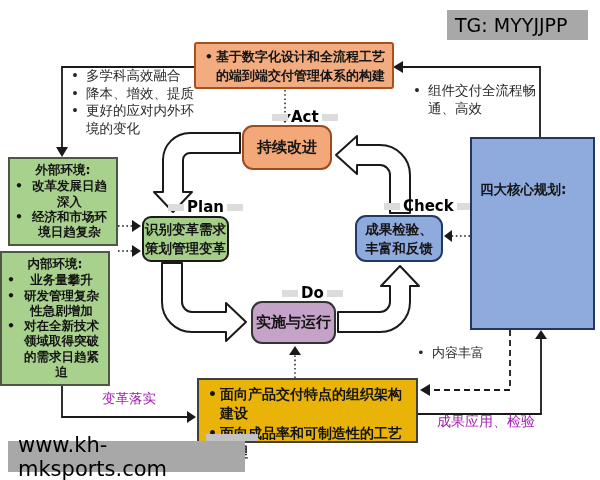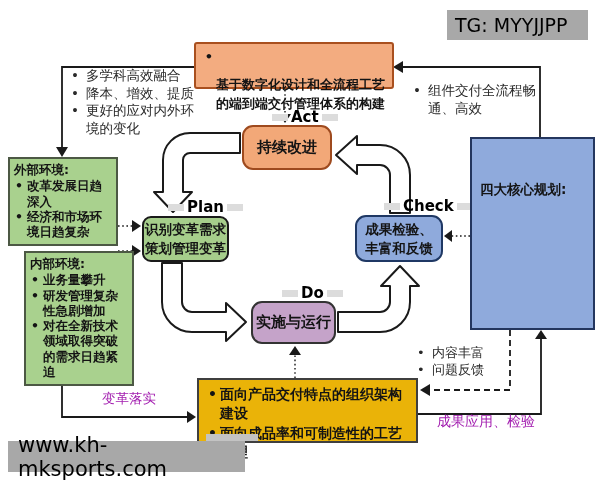--- a/index.html
+++ b/index.html
@@ -6,31 +6,31 @@
   #stage{
     position:relative;width:600px;height:480px;background:#ffffff;overflow:hidden;
     font-family:"DejaVu Sans","Liberation Sans",sans-serif;color:#151515;
   }
   #arrows{position:absolute;left:0;top:0;width:600px;height:480px;}
   .box{position:absolute;box-sizing:border-box;font-weight:bold;color:#141414;}
   
   .top-box{left:194px;top:42px;width:200px;height:47px;background:#F3AC80;border:2px solid #A9501F;border-radius:3px;
     display:flex;padding:4px 6px;font-size:13px;line-height:1.45;}
   .top-box .blt{width:14px;flex:0 0 14px;text-align:center;}
-  .top-box .txt{width:172px;margin-top:28px;}
+  .top-box .txt{width:172px;}
   
   .rbox{display:flex;align-items:center;justify-content:center;text-align:center;}
   .act-box{left:242px;top:125px;width:90px;height:45px;background:#F2A878;border:2.5px solid #9E4A1E;border-radius:11px;font-size:15px;}
   .plan-box{left:142px;top:216px;width:87px;height:46px;background:#A6CE8B;border:2px solid #1a1a1a;border-radius:9px;font-size:13.5px;line-height:1.4;}
   .do-box{left:251px;top:301px;width:85px;height:43px;background:#C5A3C9;border:2px solid #333;border-radius:11px;font-size:15px;}
   .check-box{left:355px;top:215px;width:88px;height:47px;background:#8FAADC;border:2px solid #1F3864;border-radius:11px;font-size:13.5px;line-height:1.35;padding:2px;}
   
-  .env{background:#A9D18E;border:2px solid #4c5844;padding:3px 4px 0 4px;font-size:12.5px;line-height:1.22;}
+  .env{background:#A9D18E;border:2px solid #4c5844;padding:3px 4px 0 4px;font-size:12.5px;line-height:1.22;text-align:center;}
   .ext-box{left:8px;top:157px;width:110px;height:89px;}
-  .int-box{left:24px;top:251px;width:110px;height:135px;}
+  .int-box{left:0;top:251px;width:110px;height:135px;}
   
   .core-box{left:470px;top:137px;width:125px;height:193px;background:#8FAADC;border:2px solid #24365E;
     padding:42px 4px 0 8px;font-size:13.5px;line-height:1.28;}
   
   .bottom-box{left:197px;top:378px;width:221px;height:65px;background:#eab308;border:2px solid #3f3f3f;
     padding:4px 2px 0 8px;font-size:14px;line-height:1.38;}
   
   ul.blist{margin:1px 0 0 0;padding:0;list-style:none;}
   ul.blist li{position:relative;padding-left:13px;}
   ul.blist li::before{content:"\2022";position:absolute;left:1px;top:0;}
@@ -174,21 +174,20 @@
   <div class="box bottom-box">
     <ul class="blist wide">
       <li>面向产品交付特点的组织架构建设</li>
       <li>面向成品率和可制造性的工艺管理</li>
     </ul>
   </div>
 
   <div class="note" style="left:416px;top:344px;width:110px;font-size:13px;">
     <ul class="blist">
       <li>内容丰富</li>
-      <li>问题反馈</li>
     </ul>
   </div>
 
   <div class="edge-label" style="left:102px;top:390px;font-size:13.5px;">变革落实</div>
   <div class="edge-label" style="left:437px;top:413px;font-size:14px;">成果应用、检验</div>
 
   <div class="wm-frag"></div>
   <div class="wm wm-tg">TG: MYYJJPP</div>
   <div class="wm wm-url">www.kh-mksports.com</div>
 

